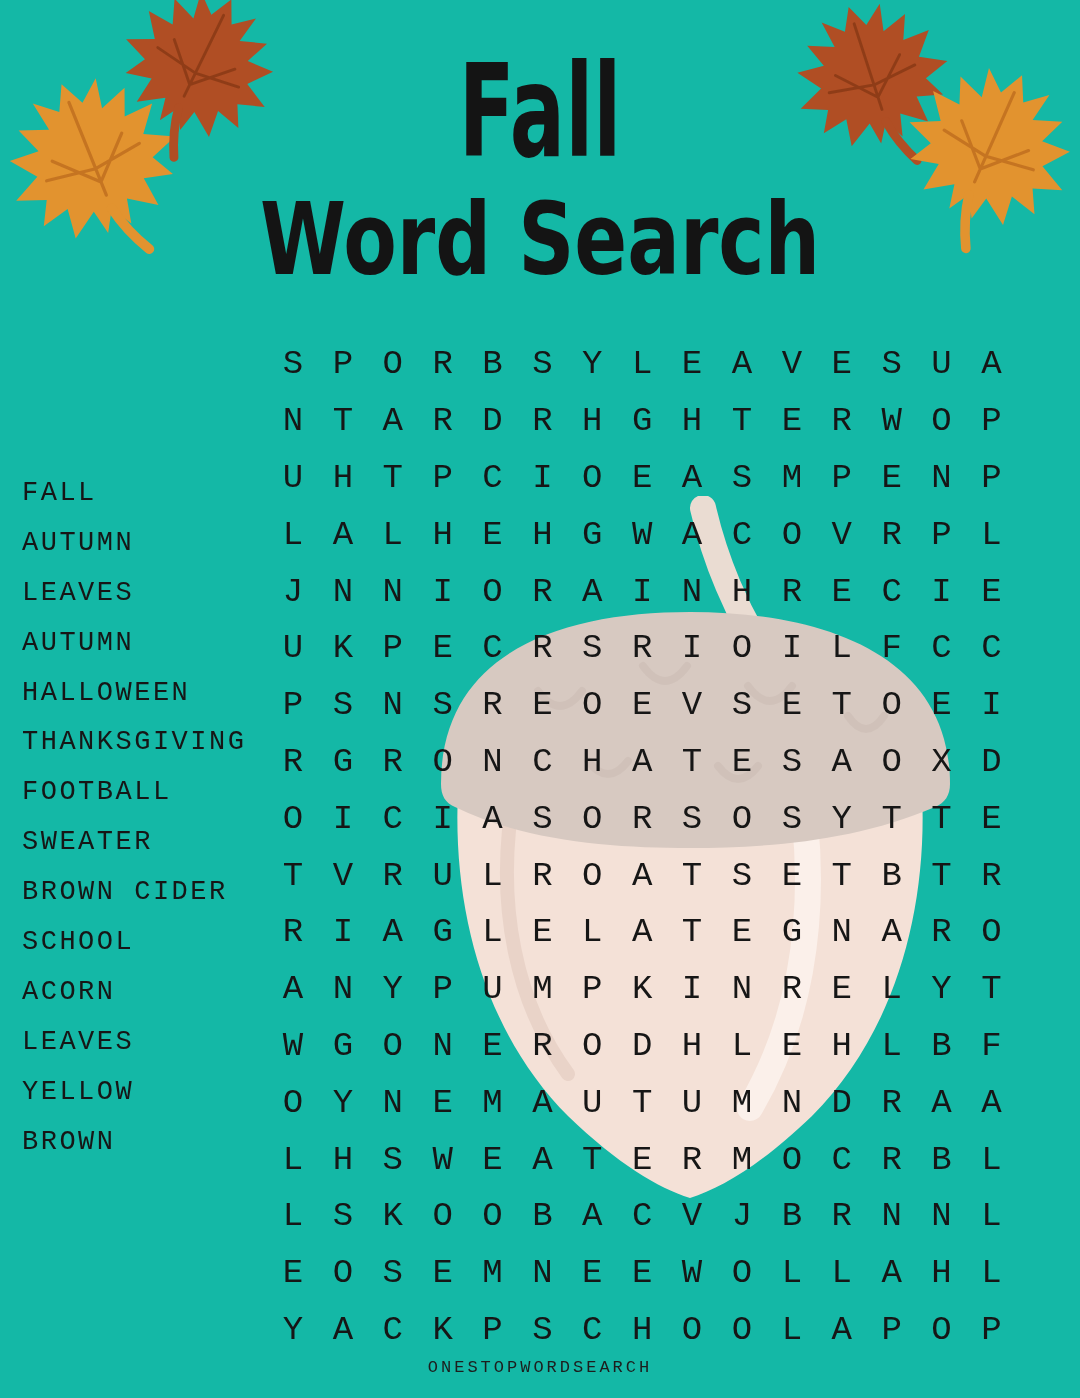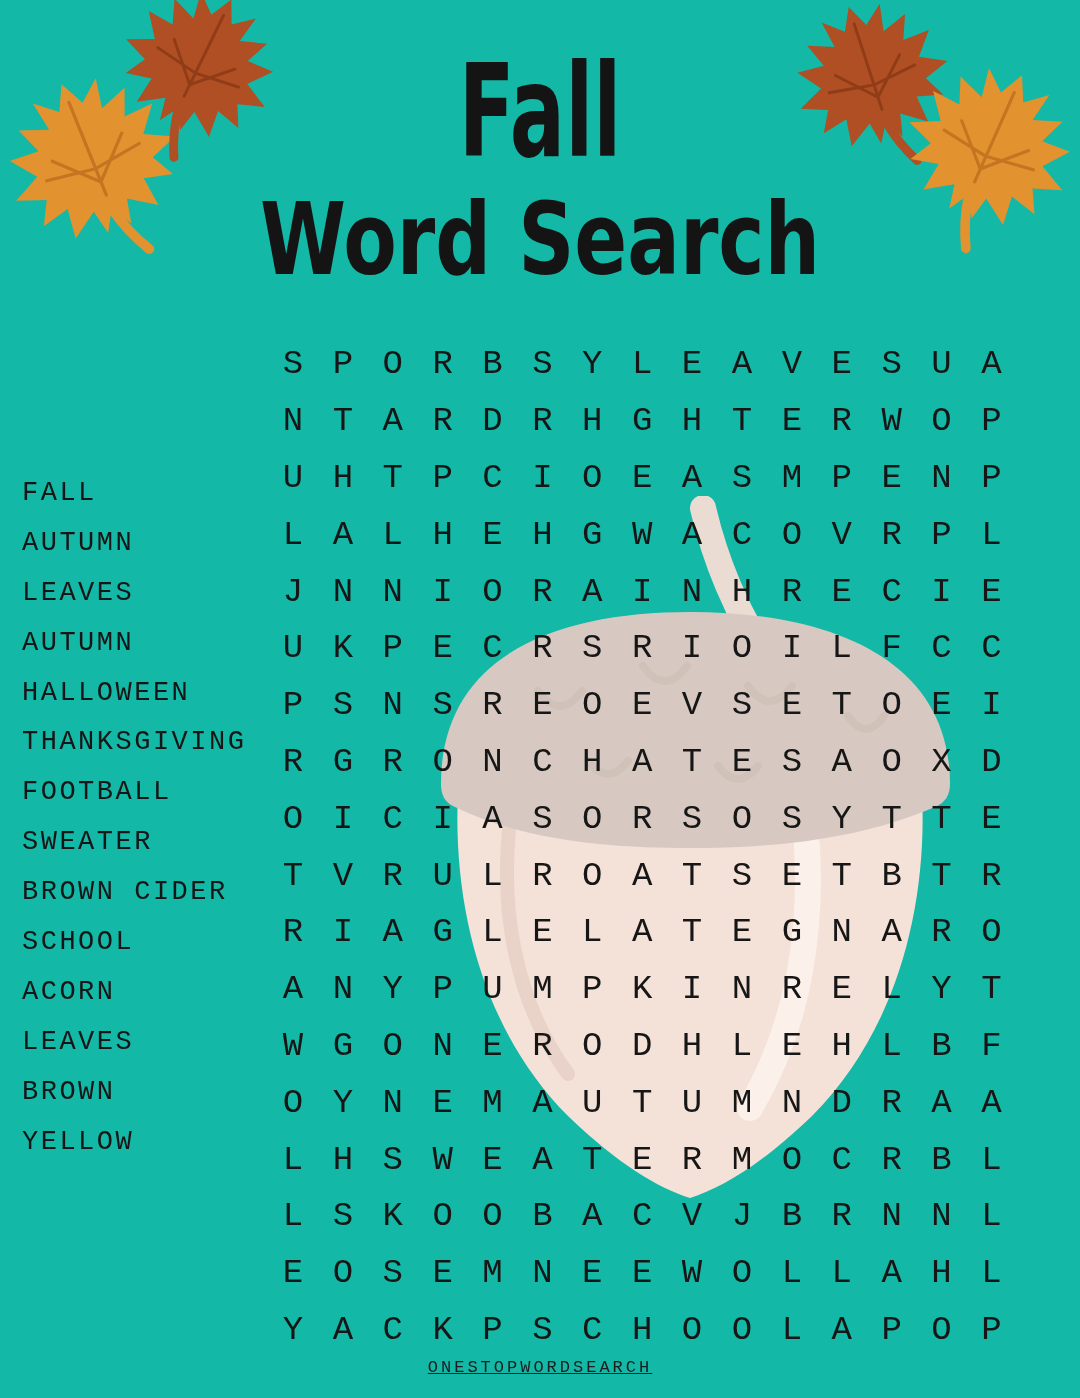--- a/index.html
+++ b/index.html
@@ -32,21 +32,21 @@
     position:absolute;left:268px;top:336px;z-index:2;
     display:grid;grid-template-columns:repeat(15,49.9px);grid-auto-rows:56.8px;
   }
   .grid .cell{
     display:flex;align-items:center;justify-content:center;
     font-size:34px;font-weight:500;
   }
   
   .footer{
     position:absolute;left:50%;top:1358px;transform:translateX(-50%);
-    font-size:17px;letter-spacing:3px;font-weight:500;color:#1d1d1d;white-space:nowrap;text-decoration:underline;
+    font-size:17px;letter-spacing:3px;font-weight:500;color:#1d1d1d;white-space:nowrap;
   }
 </style>
 </head>
 <body>
 
 <div class="page">
 
   <svg class="leaf" style="left:2px;top:72px;transform:rotate(-22deg);" width="190" height="200" viewBox="0 0 100 112">
     <path style="fill:var(--leaf_orange)" d="M50 3 L57 17 L69 7 L66 24 L82 18 L76 33 L93 32 L82 46 L98 54 L82 60 L89 73 L73 69 L75 86 L60 76 L57 90 L50 78 L43 90 L40 76 L25 86 L27 69 L11 73 L18 60 L2 54 L18 46 L7 32 L24 33 L18 18 L34 24 L31 7 L43 17 Z"></path>
     <path class="stem" style="stroke:var(--leaf_orange)" d="M50 78 Q53 93 61 107"></path>
@@ -78,22 +78,22 @@
       <div class="word">LEAVES</div>
       <div class="word">AUTUMN</div>
       <div class="word">HALLOWEEN</div>
       <div class="word">THANKSGIVING</div>
       <div class="word">FOOTBALL</div>
       <div class="word">SWEATER</div>
       <div class="word">BROWN CIDER</div>
       <div class="word">SCHOOL</div>
       <div class="word">ACORN</div>
       <div class="word">LEAVES</div>
+      <div class="word">YELLOW</div>
       <div class="word">BROWN</div>
-      <div class="word">YELLOW</div>
     </div>
 
   <svg class="acorn" width="545" height="715" viewBox="0 0 545 715">
     <path d="M285 12 C 296 60, 318 118, 354 170" fill="none" style="stroke:var(--acorn_stem)" stroke-width="26" stroke-linecap="round"></path>
     <path style="fill:var(--acorn_body)" d="M40 295 C 34 420 70 540 150 620 C 200 668 240 692 272 702 C 304 692 344 668 394 620 C 474 540 510 420 504 295 C 430 338 120 338 40 295 Z"></path>
     <path d="M372 245 C 402 360 398 500 332 612" fill="none" style="stroke:var(--acorn_highlight)" stroke-width="26" stroke-linecap="round"></path>
     <path d="M97 292 C 75 410 100 510 150 578" fill="none" style="stroke:var(--acorn_shadow)" stroke-width="14" stroke-linecap="round"></path>
     <path style="fill:var(--acorn_cap)" d="M23 288 C 23 158 140 116 272 116 C 404 116 532 158 532 288 C 532 299 527 307 517 311 C 438 345 350 352 272 352 C 194 352 106 345 37 311 C 27 307 23 299 23 288 Z"></path>
     <g fill="none" style="stroke:var(--acorn_cap_mark)" stroke-width="8" stroke-linecap="round" opacity=".55">
       <path d="M120 195 q 22 30 44 0"></path>

